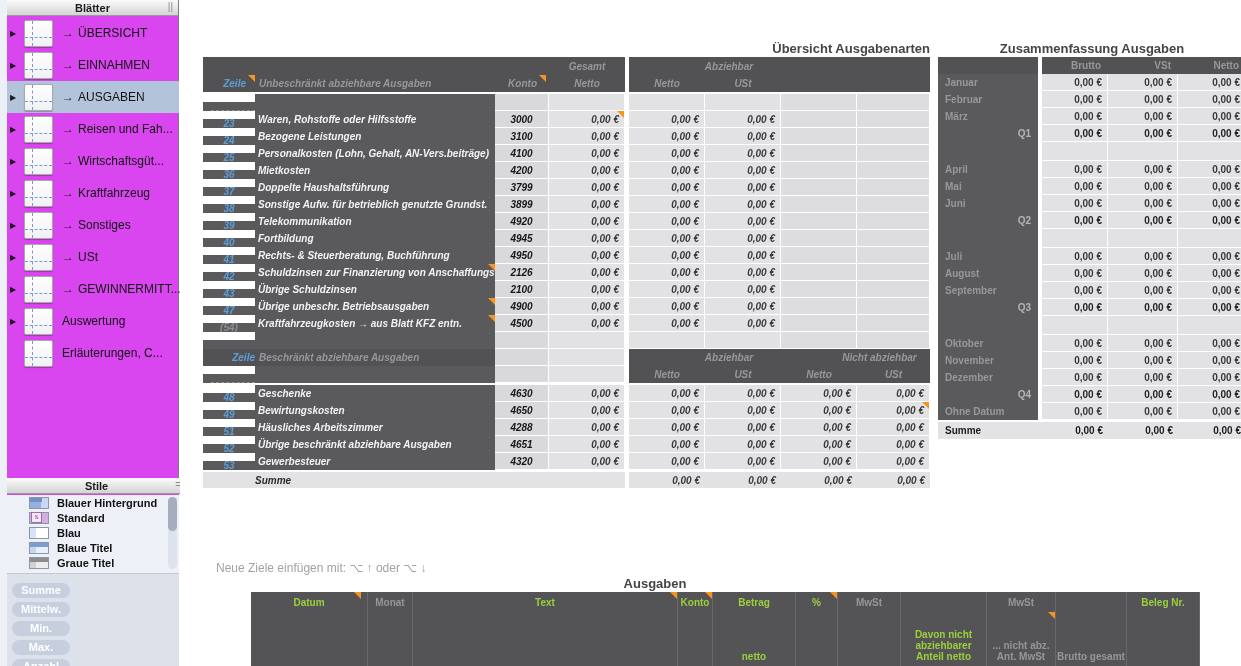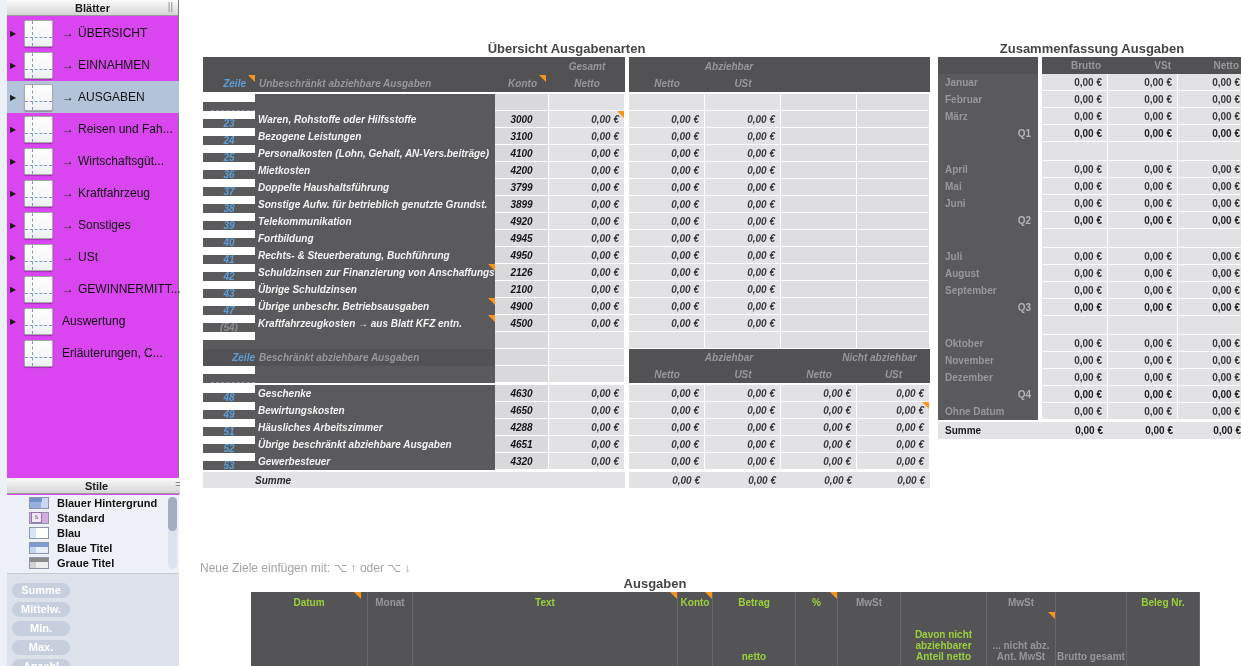--- a/index.html
+++ b/index.html
@@ -51,24 +51,24 @@
   .scrollthumb { position:absolute; left:0; top:0; width:9px; height:34px; background:#a4aebf; border-radius:5px; }
 
   #fn-buttons { position:absolute; left:7px; top:573px; width:172px; height:93px;
     background:#dce1ea; border-top:1px solid #c2c9d5; padding:9px 0 0 5px; }
   .pill { width:58px; height:15px; border-radius:8px; background:#c7cfdf; color:#fff;
     font-size:11px; font-weight:bold; text-align:center; line-height:15px; margin-bottom:4px; }
 
   
   #main { position:absolute; left:180px; top:0; width:1061px; height:666px; background:#fff; }
   .tbl-title { position:absolute; font-size:13px; font-weight:bold; color:#454547; text-align:center; }
-  #t1-title { left:23px; top:41px; width:727px; }
+  #t1-title { left:23px; top:41px; width:727px;text-align:right; }
   #t2-title { left:758px; top:41px; width:308px; }
   #t3-title { left:275px; top:576px; width:400px; }
-  #hint { position:absolute; left:20px; top:561px; font-size:12px; color:#a2a2a5; }
+  #hint { position:absolute; left:36px; top:561px; font-size:12px; color:#a2a2a5; }
 
   
   #table1 { position:absolute; left:23px; top:57px; width:727px; }
   .t1row { display:grid; grid-template-columns:52px 240px 54px 76px 4px 76px 76px 76px 73px; height:17px;font-style:italic; }
   .t1row > div { position:relative; overflow:hidden; white-space:nowrap; }
   .hdr1 { height:18px; }
   .hdr2 { height:19px; border-bottom:2px solid #fff; }
   .sec2b { height:19px; border-bottom:2px solid #fff; }
   .h { background:#525255; color:#98989b; font-size:10px; font-weight:bold;
        display:flex; align-items:center; justify-content:center; }

